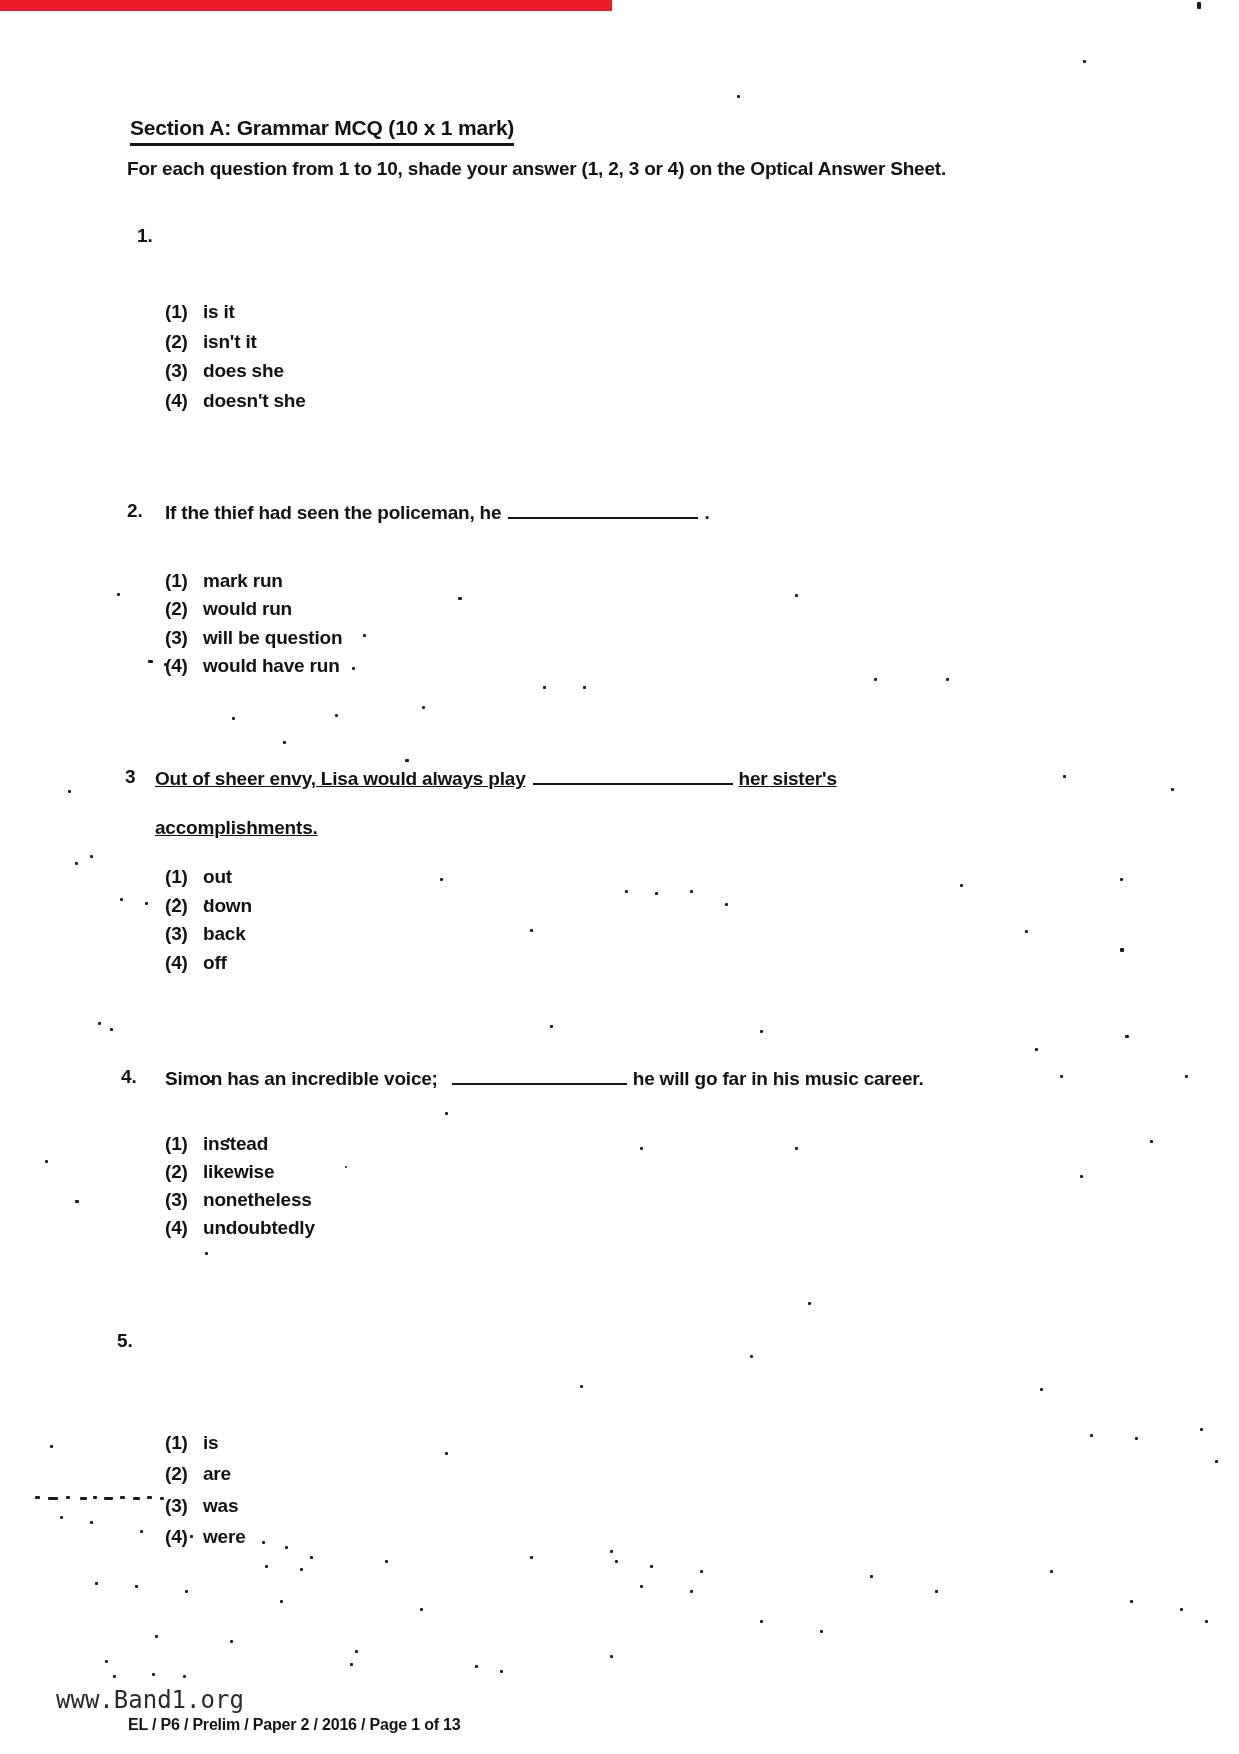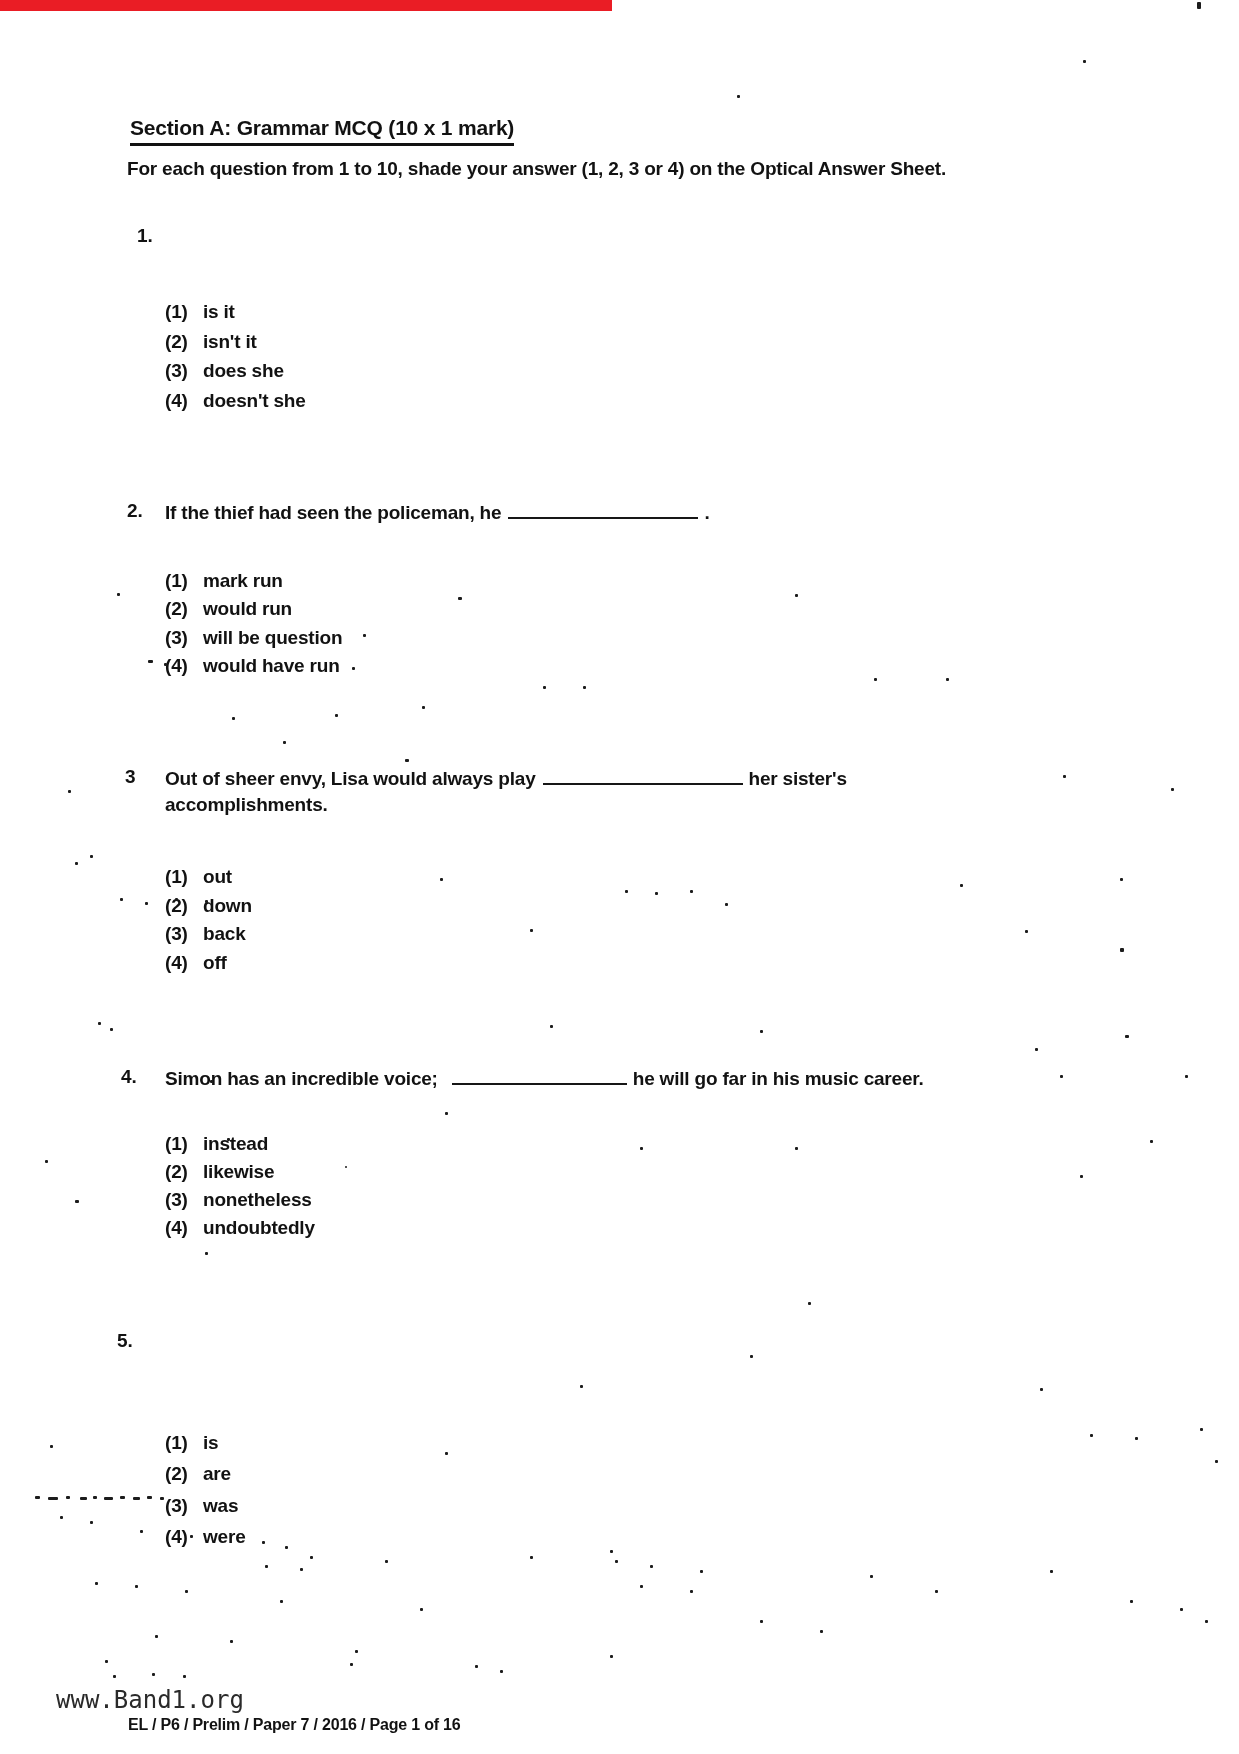--- a/index.html
+++ b/index.html
@@ -27,21 +27,21 @@
   }
   .q-num{
     position:absolute;
     font-size:19px;font-weight:700;
   }
   .q-text{
     position:absolute;
     font-size:19px;font-weight:700;letter-spacing:-0.2px;
     white-space:nowrap;line-height:26px;
   }
-  .q-line2{display:block;}
+  .q-line2{display:block;margin-top:23px;}
   .blank{
     display:inline-block;
     border-bottom:2px solid #161616;
     height:15px;
     margin:0 6px 0 7px;
     vertical-align:baseline;
   }
   .opts{
     position:absolute;left:165px;
     font-size:19px;font-weight:700;letter-spacing:-0.2px;
@@ -110,21 +110,21 @@
         <span class="opt-marker">(3)</span>
         <span class="opt-label">will be question</span>
       </div>
     <div class="opt">
         <span class="opt-marker">(4)</span>
         <span class="opt-label">would have run</span>
       </div>
   </div>
 
   <div class="q-num" style="left:125px;top:766px;">3</div>
-  <div class="q-text" style="left:165px;top:766px;"><span>Out of sheer envy, Lisa would always play</span><span class="blank" style="width:200px;"></span><span>her sister's</span><span class="q-line2">accomplishments.</span></div>
+  <div class="q-text" style="left:155px;top:766px;text-decoration:underline;"><span>Out of sheer envy, Lisa would always play</span><span class="blank" style="width:200px;"></span><span>her sister's</span><span class="q-line2">accomplishments.</span></div>
   <div class="opts" style="top:863px;line-height:28.7px;">
     <div class="opt">
         <span class="opt-marker">(1)</span>
         <span class="opt-label">out</span>
       </div>
     <div class="opt">
         <span class="opt-marker">(2)</span>
         <span class="opt-label">down</span>
       </div>
     <div class="opt">
@@ -172,21 +172,21 @@
         <span class="opt-marker">(3)</span>
         <span class="opt-label">was</span>
       </div>
     <div class="opt">
         <span class="opt-marker">(4)</span>
         <span class="opt-label">were</span>
       </div>
   </div>
 
   <div class="watermark">www.Band1.org</div>
-  <div class="doc-ref">EL / P6 / Prelim / Paper 7 / 2016 / Page 1 of 16</div>
+  <div class="doc-ref">EL / P6 / Prelim / Paper 2 / 2016 / Page 1 of 13</div>
 
   <div id="noise-layer">
       <div class="speck" style="left: 1197px; top: 2px; width: 4px; height: 7px;"></div>
       <div class="speck" style="left: 1083px; top: 60px; width: 3px; height: 3px;"></div>
       <div class="speck" style="left: 737px; top: 95px; width: 3px; height: 3px;"></div>
       <div class="speck" style="left: 458px; top: 597px; width: 4px; height: 3px;"></div>
       <div class="speck" style="left: 795px; top: 594px; width: 3px; height: 3px;"></div>
       <div class="speck" style="left: 117px; top: 593px; width: 3px; height: 3px;"></div>
       <div class="speck" style="left: 148px; top: 660px; width: 5px; height: 3px;"></div>
       <div class="speck" style="left: 164px; top: 663px; width: 3px; height: 3px;"></div>

